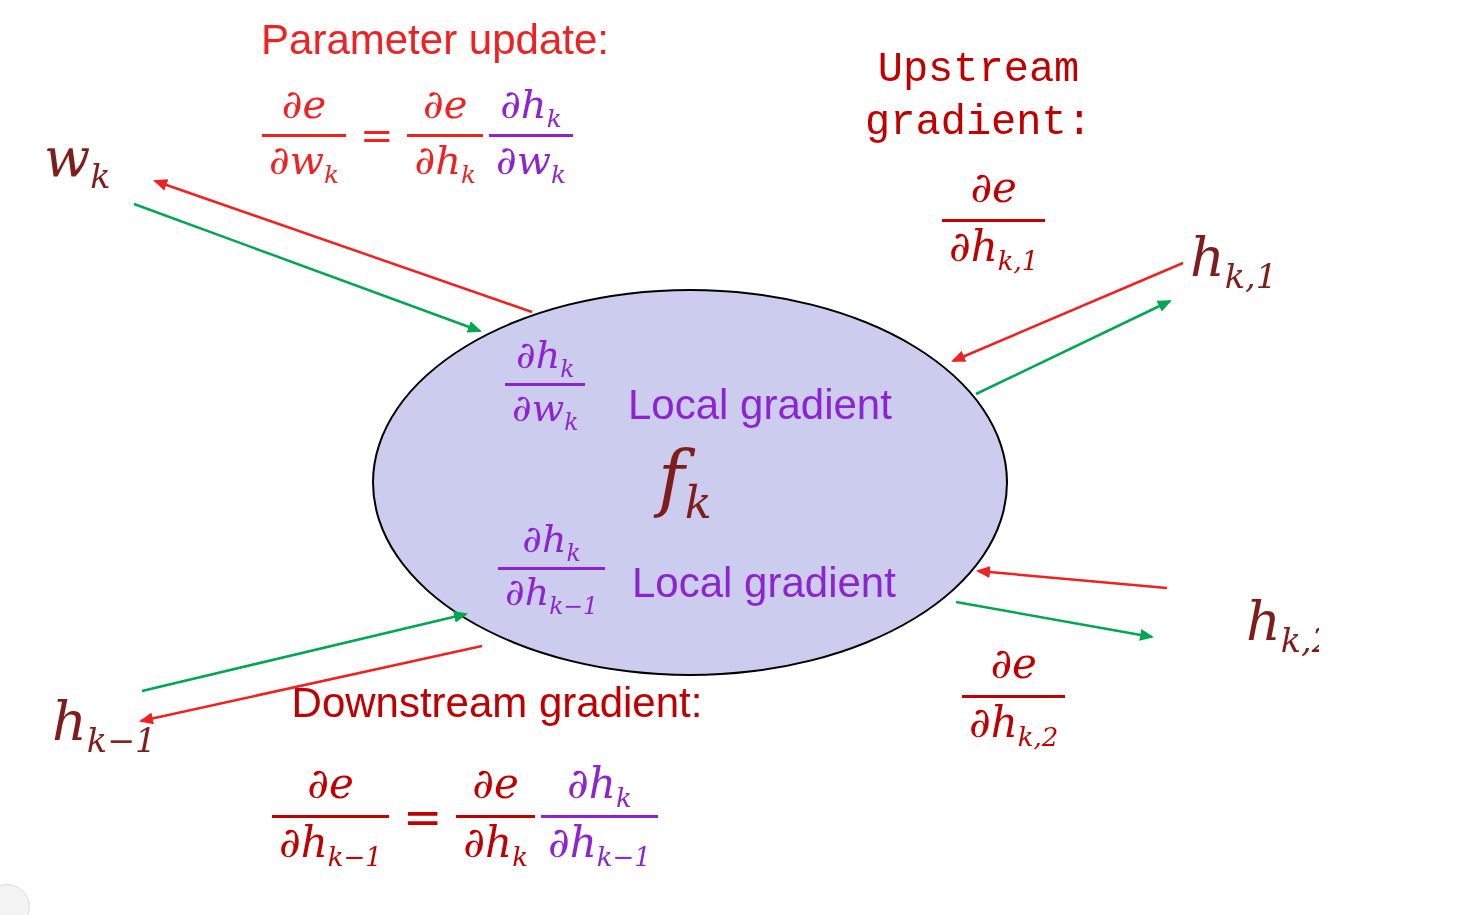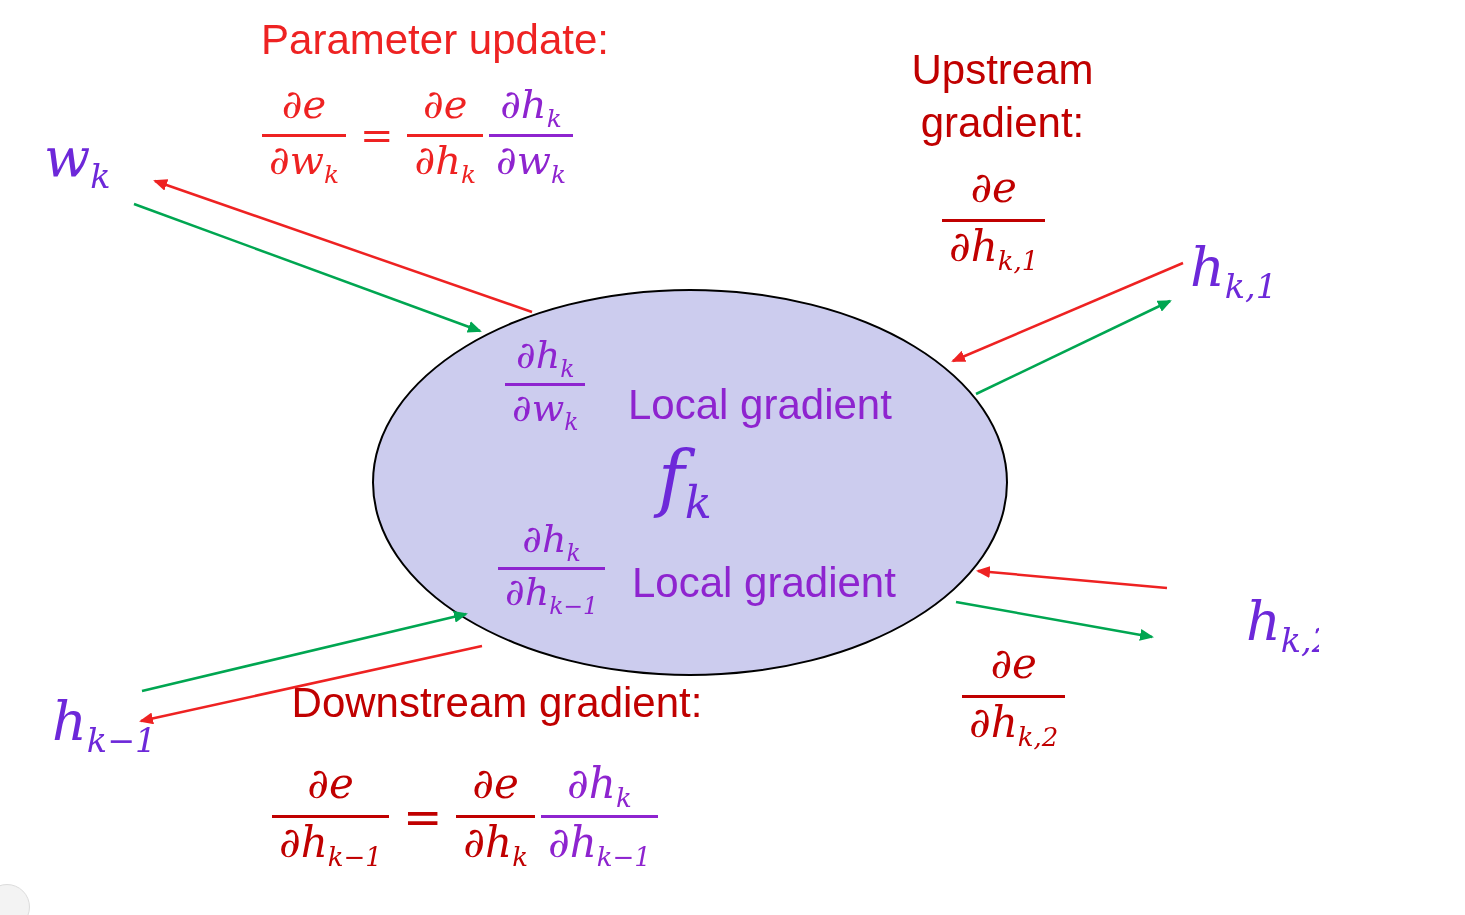--- a/index.html
+++ b/index.html
@@ -2,21 +2,21 @@
 <html style="--red: #ee2222; --darkred: #c00000; --purple: #8e24cf; --green: #00a651; --black: #000000; --ellipse_fill: #ccccee; --bg: #ffffff;"><head>
 <meta charset="utf-8">
 <style>
   *{margin:0;padding:0;box-sizing:border-box;}
   body{width:1465px;height:915px;background:#fff;font-family:"Liberation Sans","DejaVu Sans",sans-serif;}
   .canvas{position:relative;width:1319px;height:915px;background:var(--bg,#ffffff);overflow:hidden;}
   .red{color:var(--red,#ee2222);}
   .darkred{color:var(--darkred,#c00000);}
   .purple{color:var(--purple,#8e24cf);}
   .title{position:absolute;text-align:center;font-size:42px;}
-  .node{position:absolute;font-size:54px;color:#6d28d9;font-family:"DejaVu Serif","Liberation Serif",serif;font-style:italic;}
+  .node{position:absolute;font-size:54px;color:#7f1d1d;font-family:"DejaVu Serif","Liberation Serif",serif;font-style:italic;}
   sub{font-size:.62em;}
   .frac{display:inline-flex;flex-direction:column;align-items:center;line-height:1.12;font-family:"DejaVu Serif","Liberation Serif",serif;font-style:italic;}
   .frac .num{padding:0 7px 1px;}
   .frac .den{border-top:3px solid currentColor;padding:1px 7px 0;}
   .eqrow{position:absolute;display:flex;align-items:center;column-gap:6px;}
   .eq{padding:0 8px;font-style:normal;font-family:"DejaVu Serif","Liberation Serif",serif;}
   .eq-big{font-size:1.12em;}
   .absfrac{position:absolute;}
   .ellipse{position:absolute;left:372px;top:289px;width:636px;height:387px;background:var(--ellipse_fill,#ccccee);border:2.5px solid #000;border-radius:50%;}
   .locallabel{position:absolute;font-size:42px;font-family:"Liberation Sans","DejaVu Sans",sans-serif;}
@@ -30,21 +30,21 @@
 </style>
 </head>
 <body>
 
 <div class="canvas">
 
   <div class="ellipse"></div>
 
   <div class="title red" style="left:225px;top:16px;width:420px;">Parameter update:</div>
 
-  <div class="title darkred" style="left:870px;top:44px;width:265px;line-height:1.25;">
+  <div class="title darkred" style="left:846px;top:44px;width:265px;line-height:1.25;font-family:Liberation Mono, monospace;">
     <div>Upstream</div>
     <div>gradient:</div>
   </div>
 
   <div class="title darkred" style="left:252px;top:679px;width:490px;">Downstream gradient:</div>
 
   <div class="eqrow red" style="left:262px;top:82px;font-size:40px;">
     <span class="frac">
       <span class="num"><span>∂e</span><sub></sub></span>
       <span class="den"><span>∂w</span><sub>k</sub></span>
@@ -80,21 +80,21 @@
       <span class="num"><span>∂e</span><sub></sub></span>
       <span class="den"><span>∂h</span><sub>k</sub></span>
     </span>
     <span class="frac purple">
       <span class="num"><span>∂h</span><sub>k</sub></span>
       <span class="den"><span>∂h</span><sub>k−1</sub></span>
     </span>
   </div>
 
   <div class="node" style="left:44px;top:126px;"><span>w</span><sub>k</sub></div>
-  <div class="node" style="left:1190px;top:236px;"><span>h</span><sub>k,1</sub></div>
+  <div class="node" style="left:1190px;top:226px;"><span>h</span><sub>k,1</sub></div>
   <div class="node" style="left:1246px;top:590px;"><span>h</span><sub>k,2</sub></div>
   <div class="node" style="left:52px;top:690px;"><span>h</span><sub>k−1</sub></div>
 
   <span class="frac purple absfrac" style="left:505px;top:334px;font-size:38px;">
     <span class="num"><span>∂h</span><sub>k</sub></span>
     <span class="den"><span>∂w</span><sub>k</sub></span>
   </span>
   <div class="locallabel purple" style="left:628px;top:381px;">Local gradient</div>
 
   <div class="node" style="left:658px;top:436px;font-size:72px;">

